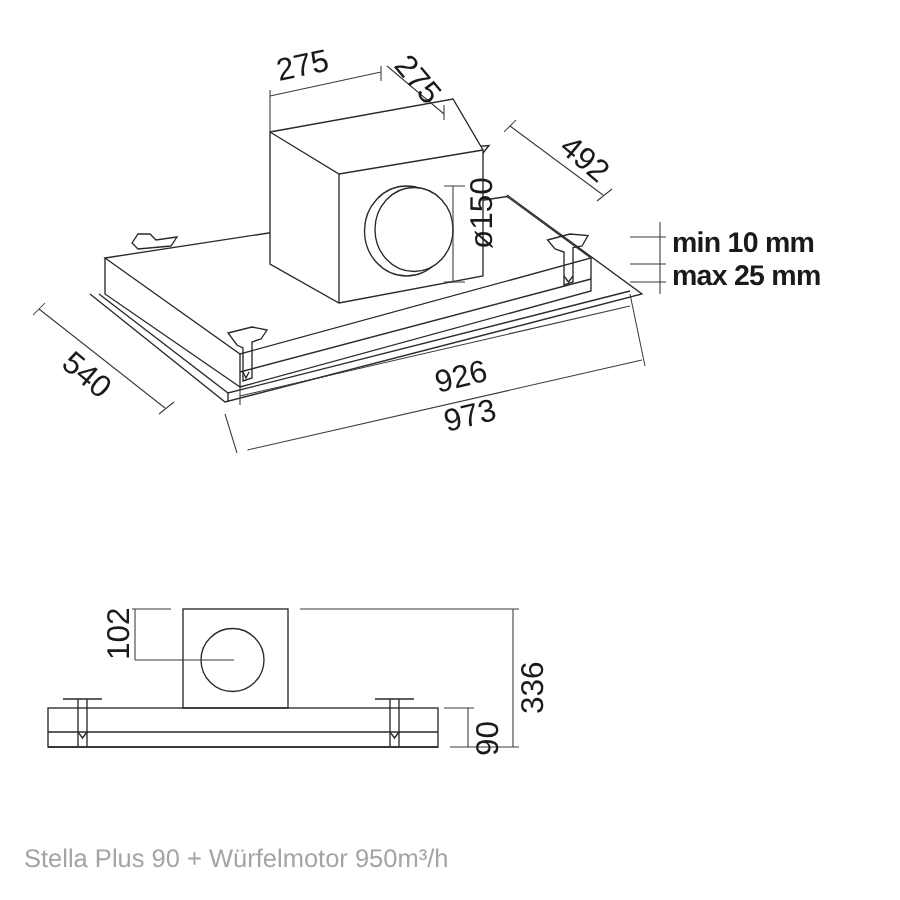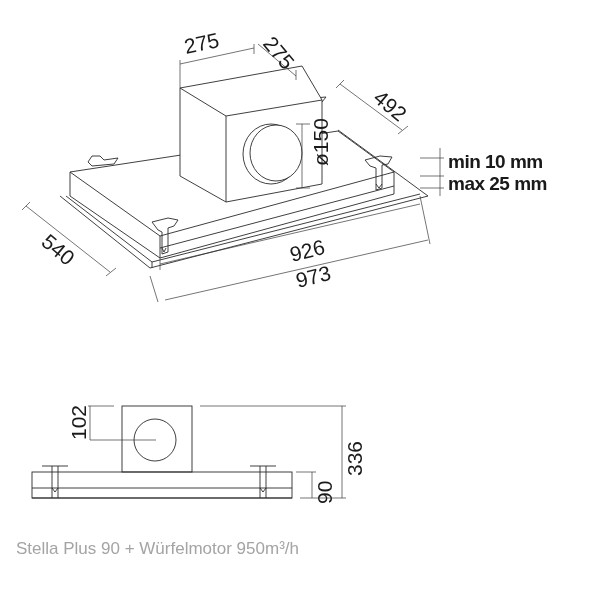--- a/index.html
+++ b/index.html
@@ -1,20 +1,20 @@
 <!DOCTYPE html>
 <html><head>
   <meta charset="utf-8">
   <style>
     html, body { margin:0; padding:0; background:#ffffff; }
     .canvas { position:relative; width:600px; height:600px; background:#ffffff; overflow:hidden; }
     svg { position:absolute; left:0; top:0; }
     .dim { font-family:"Liberation Sans", sans-serif; font-size:21px; fill:#1a1a1a; }
     .dim-sm { font-family:"Liberation Sans", sans-serif; font-size:19px; fill:#1a1a1a; letter-spacing:-0.5px; }
-    .caption { position:absolute; left:16px; top:539px; font-family:"Liberation Sans", sans-serif; font-size:17px; color:#a4a4a4; }
+    .caption { position:absolute; left:16px; top:563px; font-family:"Liberation Sans", sans-serif; font-size:17px; color:#a4a4a4; }
     .ln { stroke:#2a2a2a; stroke-width:0.9; fill:none; }
     .lnf { stroke:#2a2a2a; stroke-width:0.9; fill:#ffffff; }
     .thin { stroke:#3a3a3a; stroke-width:0.7; fill:none; }
   </style>
 </head>
 <body>
 
 <div class="canvas">
   <svg width="600" height="600" viewBox="0 0 600 600">
 

